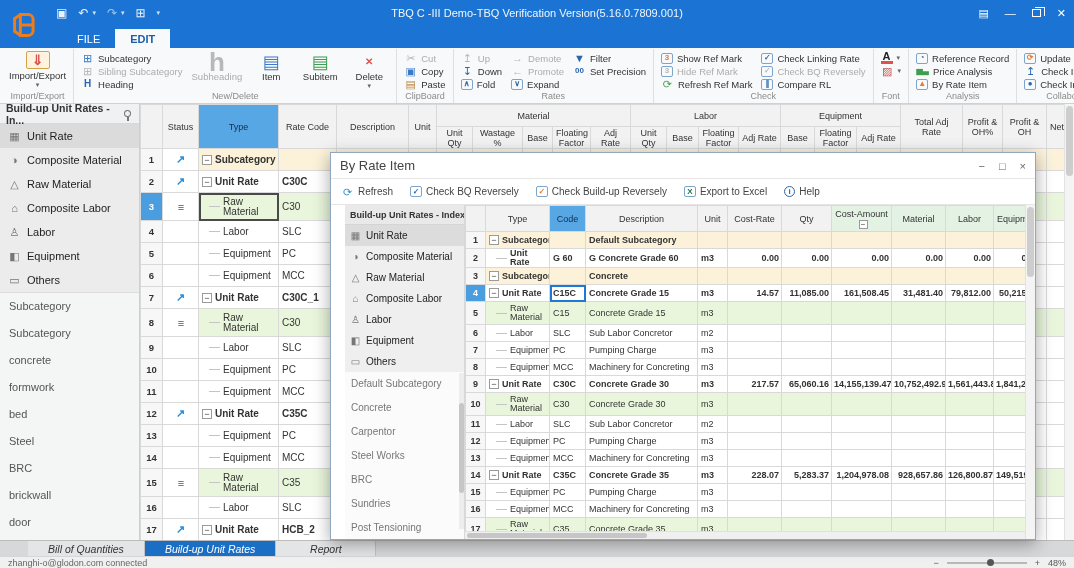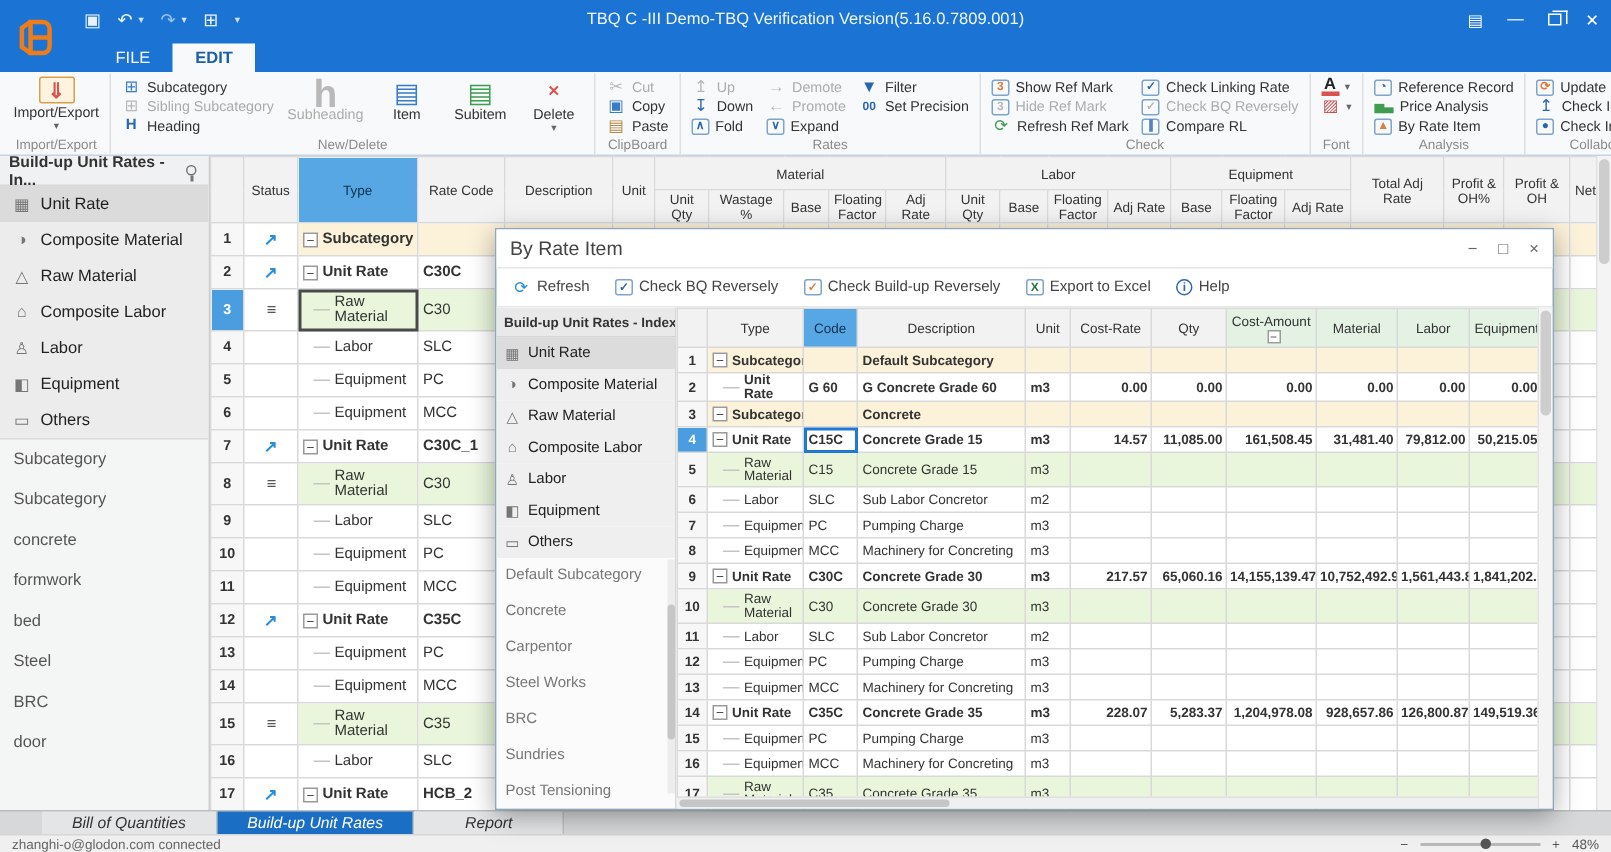--- a/index.html
+++ b/index.html
@@ -86,21 +86,21 @@
   .focus-blue { outline:2px solid #1f78d1; outline-offset:-2px; }
   .vscroll { width:10px; flex:none; background:#f4f4f4; border-left:1px solid #e2e2e2; position:relative; }
   .vscroll .thumb { position:absolute; top:2px; left:1px; right:1px; height:70px; background:#cdcdcd; border-radius:4px; }
 
   
   .modal { position:absolute; left:330px; top:152px; width:706px; height:388px; background:#fff; border:1px solid #8fa8c0; box-shadow:0 4px 16px rgba(0,0,0,0.35); z-index:20; display:flex; flex-direction:column; }
   .m-titlebar { height:26px; flex:none; display:flex; align-items:center; justify-content:space-between; padding:0 9px; font-size:13px; color:#444; border-bottom:1px solid #e6e6e6; background:#fff; }
   .m-btns { display:flex; gap:14px; color:#666; font-size:11px; }
   .m-toolbar { height:26px; flex:none; display:flex; align-items:center; gap:17px; padding:0 10px; border-bottom:1px solid #e6e6e6; font-size:10px; color:#444; }
   .m-tool { display:flex; align-items:center; gap:4px; cursor:default; }
-  .m-body { flex:1; display:flex; overflow:hidden; position:relative; }
+  .m-body { flex:1; display:flex; overflow:hidden; position:relative;margin-left:14px; }
   .m-panel { width:120px; flex:none; border-right:1px solid #d8d8d8; background:#fbfbfc; overflow:hidden; position:relative; }
   .m-panel-head { height:20px; line-height:20px; background:#e9e9e9; font-weight:bold; font-size:9px; padding:0 5px; border-bottom:1px solid #d5d5d5; white-space:nowrap; }
   .m-nav .item { height:21px; display:flex; align-items:center; gap:5px; padding:0 5px; font-size:10px; color:#222; background:#efefef; }
   .m-nav .item.selected { background:#dcdcdc; }
   .m-nav .nic { font-size:10px; width:11px; }
   .m-cats .item { height:24px; line-height:24px; font-size:10px; color:#777; padding:0 6px; white-space:nowrap; overflow:hidden; }
   .m-panel-scroll { position:absolute; right:0; top:168px; bottom:10px; width:5px; background:#ededed; }
   .m-panel-scroll .thumb2 { position:absolute; top:30px; left:0; right:0; height:90px; background:#c6c6c6; border-radius:3px; }
   .m-tablewrap { flex:1; overflow:hidden; }
   .modal-tb tr { height:17px; }
@@ -393,20 +393,21 @@
           </div>
         </div>
       <div class="sb-cats" id="sbcats">
           <div class="item">Subcategory</div>
           <div class="item">Subcategory</div>
           <div class="item">concrete</div>
           <div class="item">formwork</div>
           <div class="item">bed</div>
           <div class="item">Steel</div>
           <div class="item">BRC</div>
+          <div class="item">brickwall</div>
           <div class="item">door</div>
         </div>
     </div>
     <div class="tablewrap" id="maintable">
         <table class="main-tb" style="width: 966px;">
           <colgroup>
             <col style="width: 22px;">
             <col style="width: 36px;">
             <col style="width: 80px;">
             <col style="width: 58px;">

